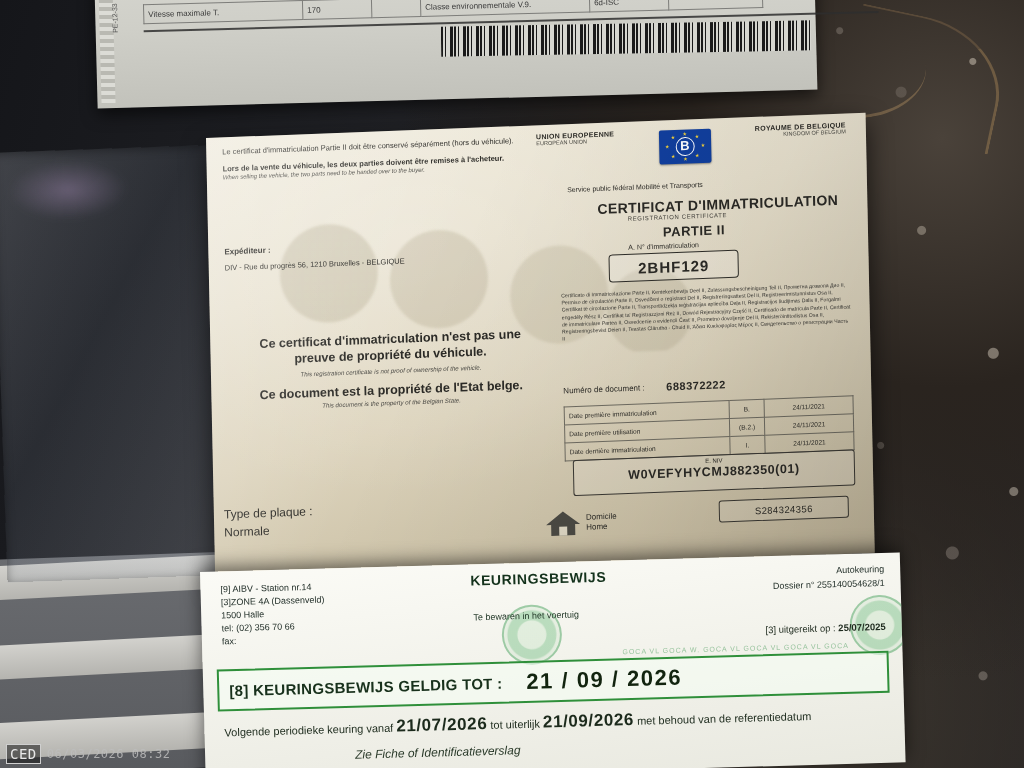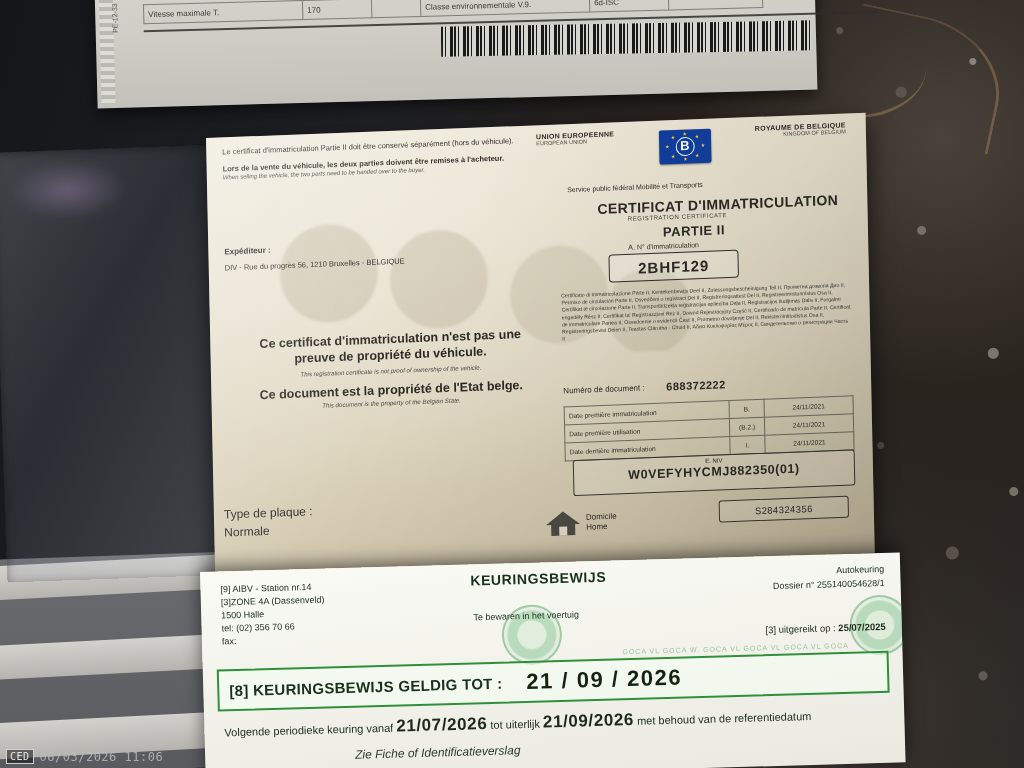--- a/index.html
+++ b/index.html
@@ -308,21 +308,21 @@
   }
 
   
   .stampbar {
     position: absolute; left: 6px; bottom: 4px;
     display: flex; align-items: center; gap: 6px;
     z-index: 30;
   }
   .ced {
     border: 1px solid #cfcfcf; color: #e8e8e8; background: rgba(20,20,20,.55);
-    font-family: "DejaVu Sans Mono", monospace; font-size: 10px;
+    font-family: "DejaVu Sans Mono", monospace; font-size: 14px;
     padding: 1px 3px; letter-spacing: .5px;
   }
   .ts {
     font-family: "DejaVu Sans Mono", monospace;
     font-size: 12px; color: #bdbdbd; opacity: .85; letter-spacing: .5px;
   }
 </style>
 </head>
 <body>
 
@@ -506,15 +506,15 @@
       <span>tot uiterlijk</span>
       <b>21/09/2026</b>
       <span>met behoud van de referentiedatum</span>
     </div>
 
     <div class="lastline">Zie Fiche of Identificatieverslag</div>
   </div>
 
   <div class="stampbar">
     <span class="ced">CED</span>
-    <span class="ts">06/03/2026 11:06</span>
+    <span class="ts">06/03/2026 08:32</span>
   </div>
 </div>
 
 </body></html>

